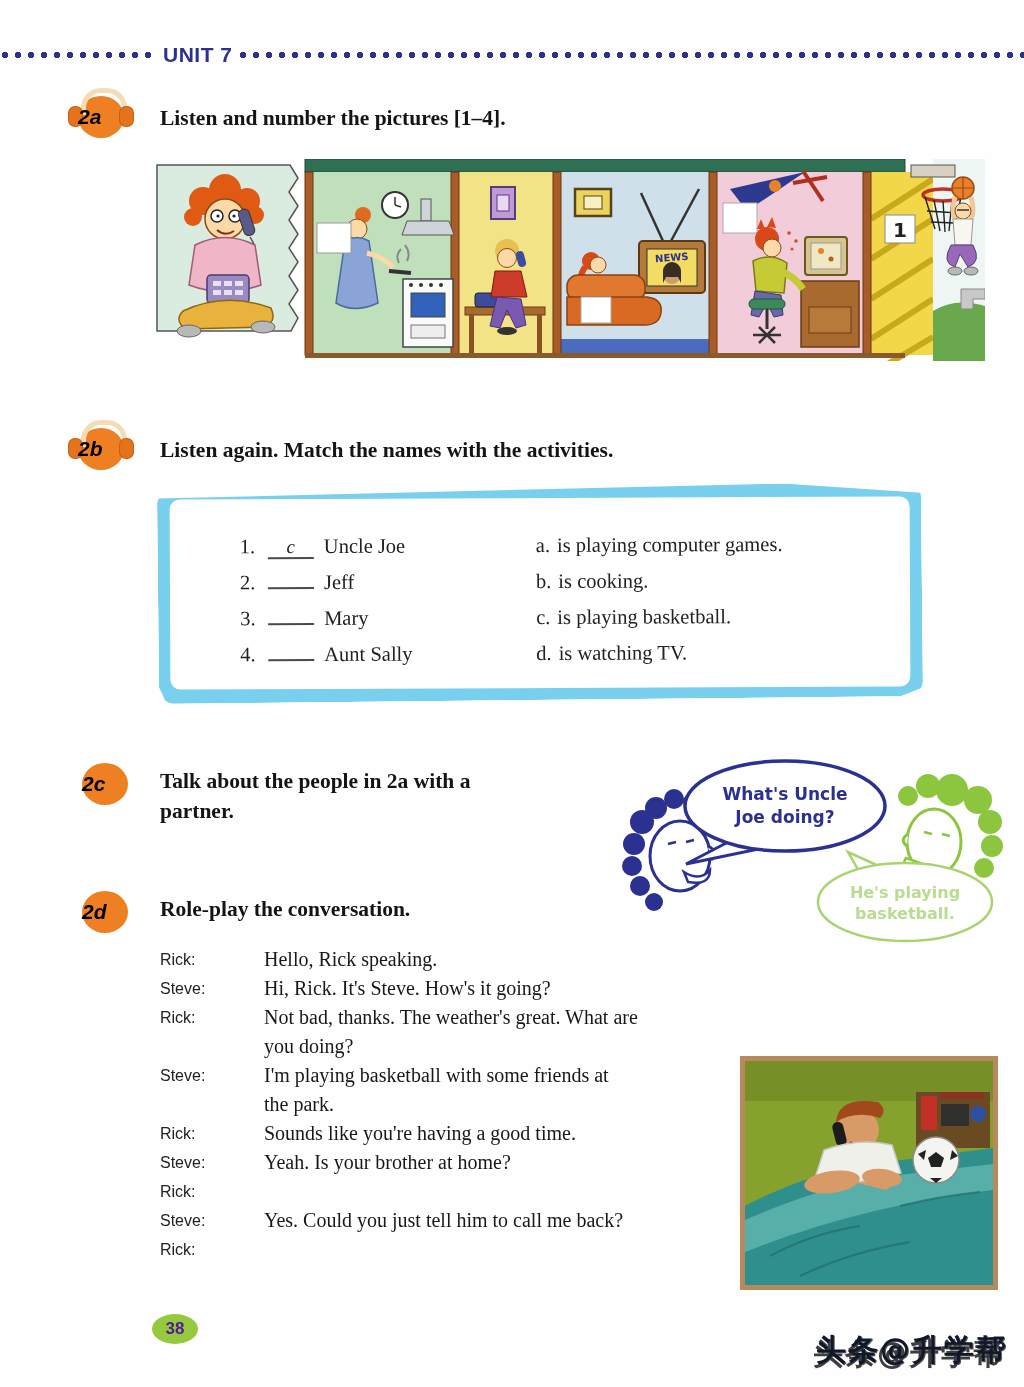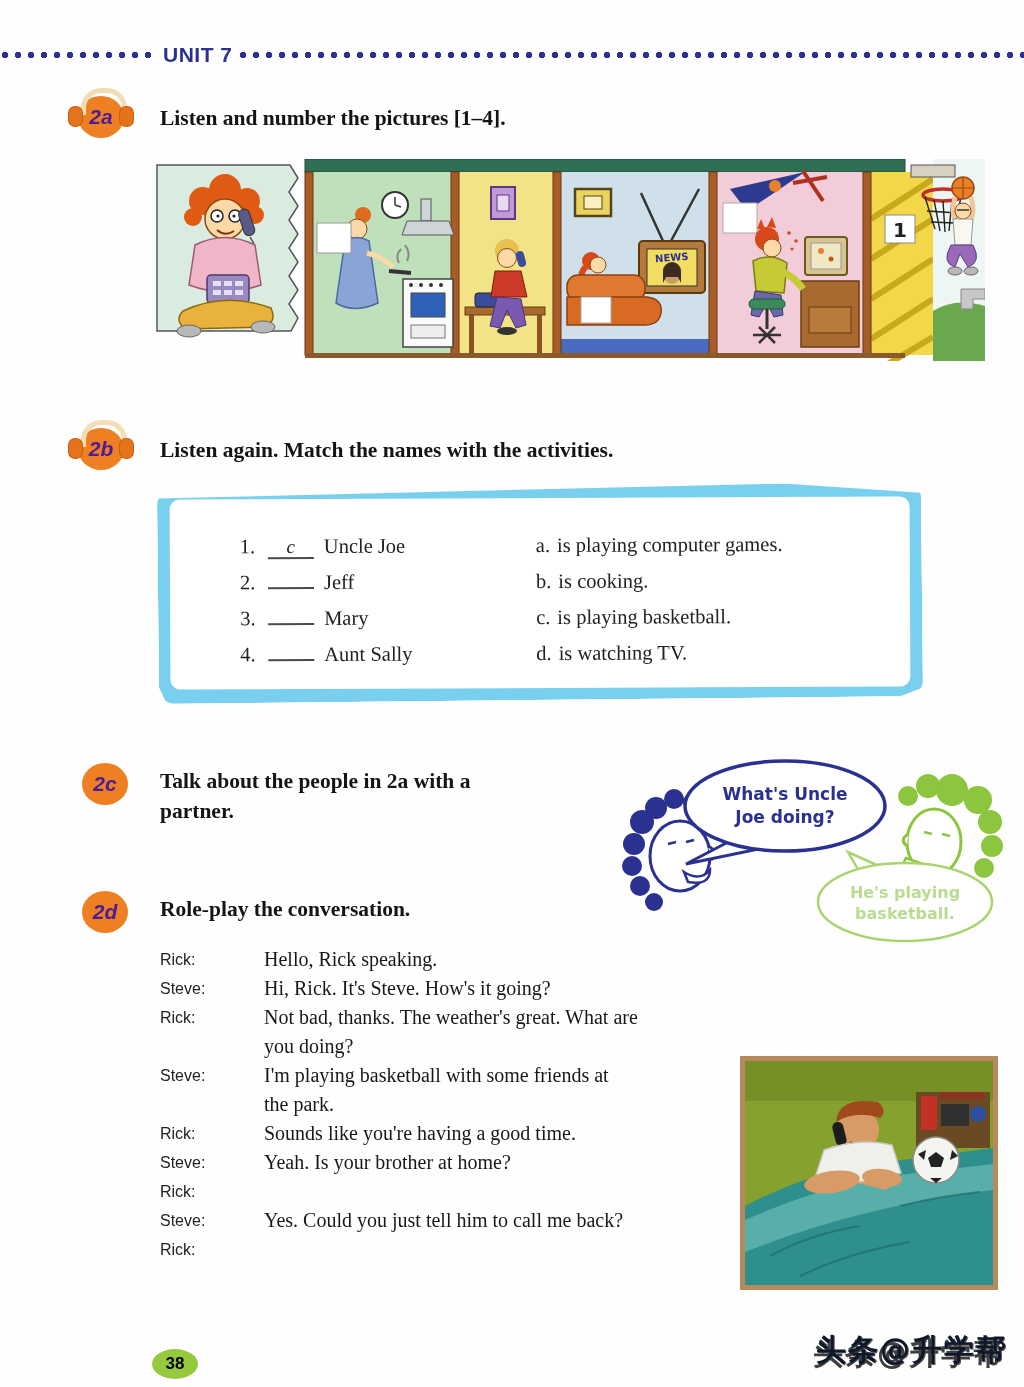--- a/index.html
+++ b/index.html
@@ -9,22 +9,22 @@
   
   .unit-row{position:absolute;top:44px;left:0;right:0;height:22px;display:flex;align-items:center;justify-content:center;}
   .dots{height:8px;background-image:radial-gradient(circle 3.2px at 5px 4px,#2b3190 94%,transparent 100%);
         background-size:13px 8px;background-repeat:repeat-x;}
   .dots-left{width:158px;}
   .dots-right{flex:1;}
   .unit-label{font:bold 21px "Liberation Sans",sans-serif;color:#2b3190;padding:0 5px;letter-spacing:.5px;}
 
   
   .badge{position:absolute;width:46px;height:42px;background:#ee7f22;border-radius:50%;
-         display:flex;align-items:center;justify-content:center;
-         font:italic bold 21px "Liberation Sans",sans-serif;color:#4c1d95;z-index:2;}
+         display:flex;align-items:center;
+         font:italic bold 21px "Liberation Sans",sans-serif;color:#000000;z-index:2;}
   .badge .band{position:absolute;top:-8px;left:3px;width:36px;height:22px;
          border:5px solid #f2ddb4;border-bottom:none;border-radius:20px 20px 0 0;}
   .badge .ear{position:absolute;top:11px;width:13px;height:19px;background:#e4731b;
          border-radius:6px;box-shadow:0 0 0 1px #c85f10;}
   .badge .ear.l{left:-9px;} .badge .ear.r{right:-9px;}
   .badge .num{position:relative;z-index:3;}
 
   .h{position:absolute;font:bold 21.5px "Liberation Serif",serif;color:#141414;white-space:pre-line;line-height:30px;}
 
   
@@ -43,21 +43,21 @@
 
   
   .dialog{position:absolute;left:160px;top:945px;width:610px;}
   .drow{display:flex;gap:40px;}
   .spk{flex:none;width:64px;font:16px/29px "Liberation Sans",sans-serif;color:#222;}
   .dtxt{width:540px;font:20px/29px "Liberation Serif",serif;color:#181818;white-space:pre-line;}
 
   
   .pagenum{position:absolute;left:152px;top:1314px;width:46px;height:30px;background:#97c93e;
         border-radius:50%;display:flex;align-items:center;justify-content:center;
-        font:bold 17px "Liberation Sans",sans-serif;color:#000000;margin-top:35px;}
+        font:bold 17px "Liberation Sans",sans-serif;color:#4c1d95;}
   .watermark{position:absolute;right:16px;top:1330px;font:bold 30px "DejaVu Sans",sans-serif;
         color:#0f172a;letter-spacing:2px;text-shadow:-3px 4px 0 #3d3d3d,1px 1px 0 #555;}
 
   svg text{font-family:"DejaVu Sans",sans-serif;}
 </style>
 </head>
 <body>
 
 <div id="page">
 

